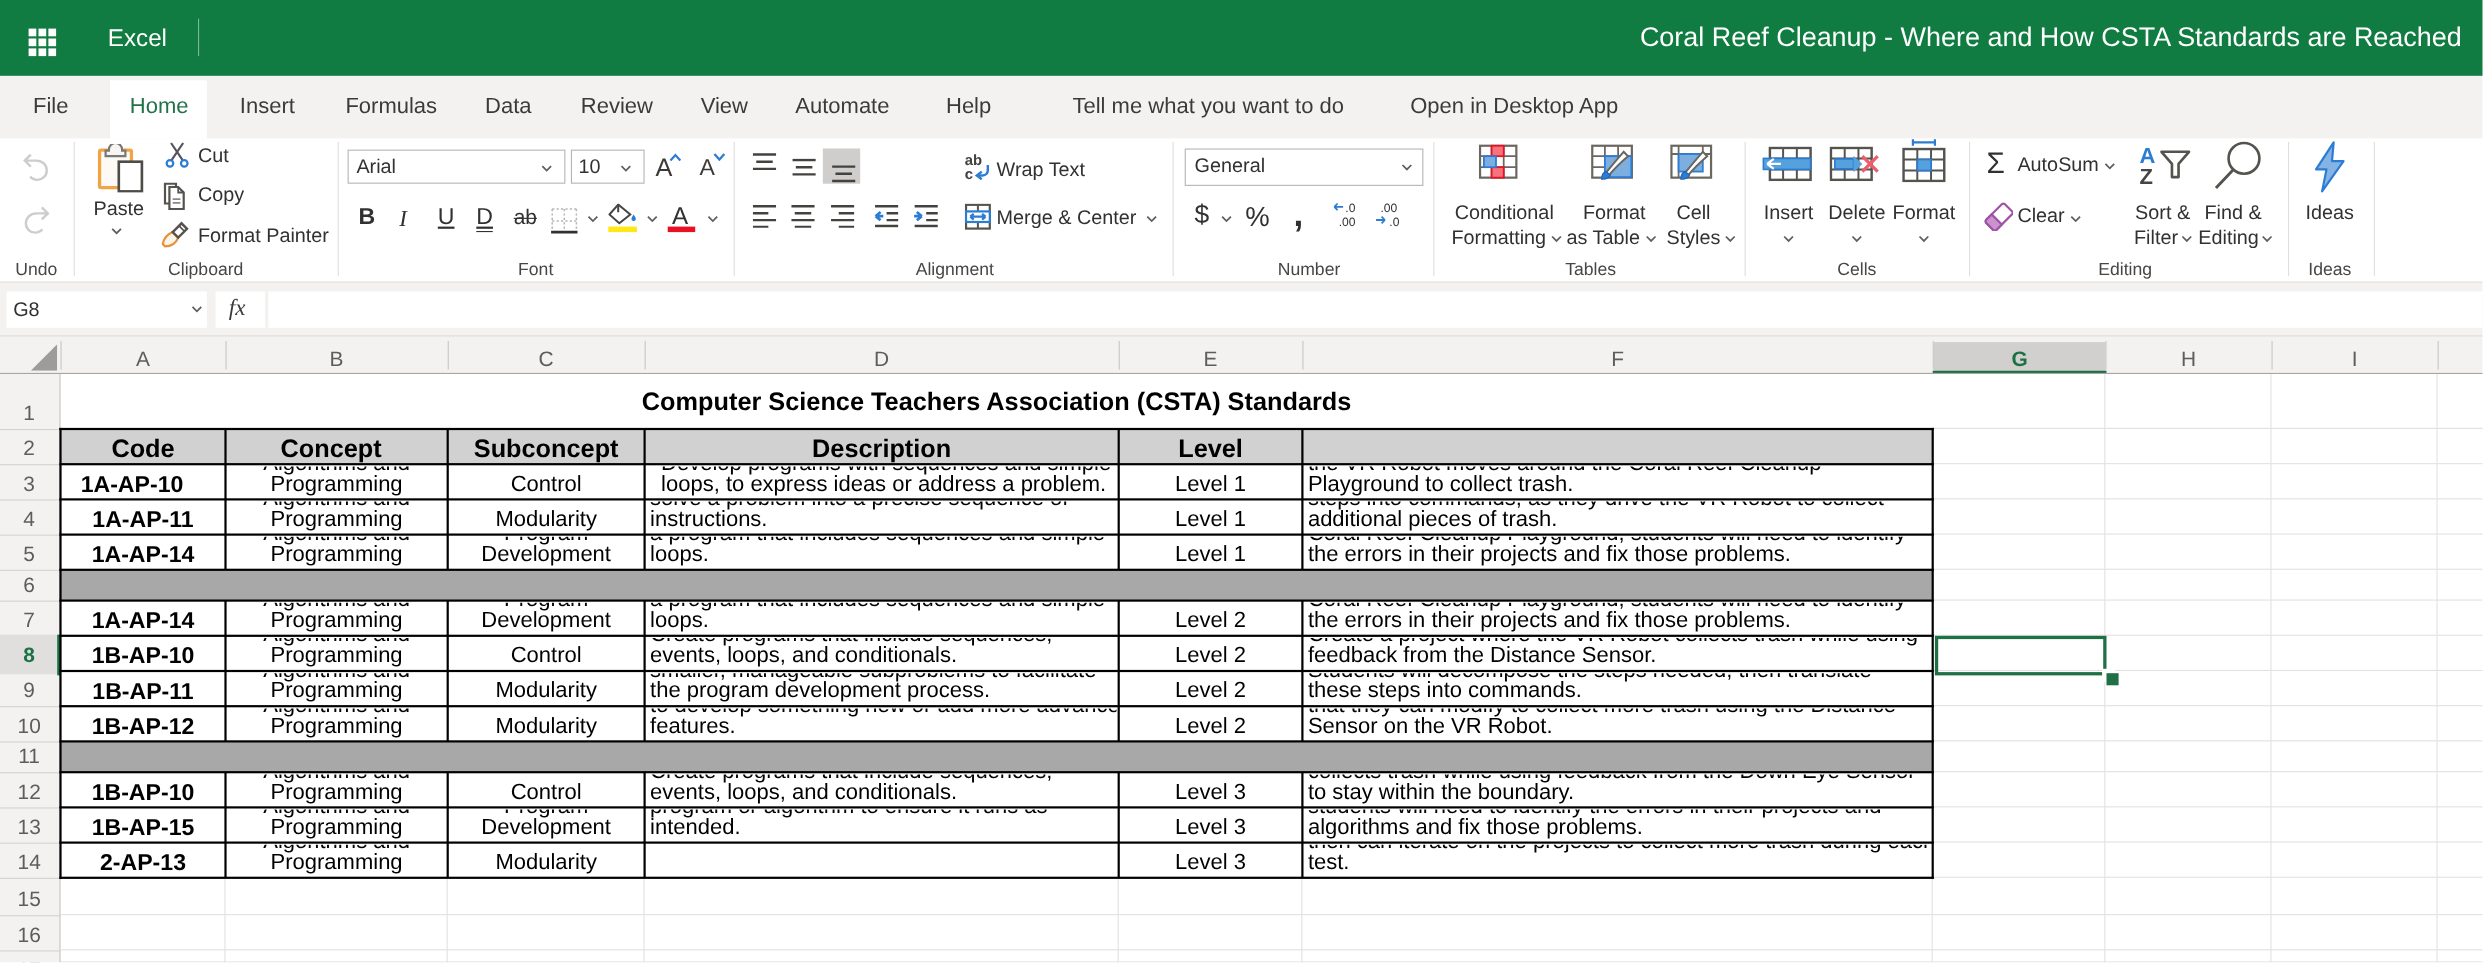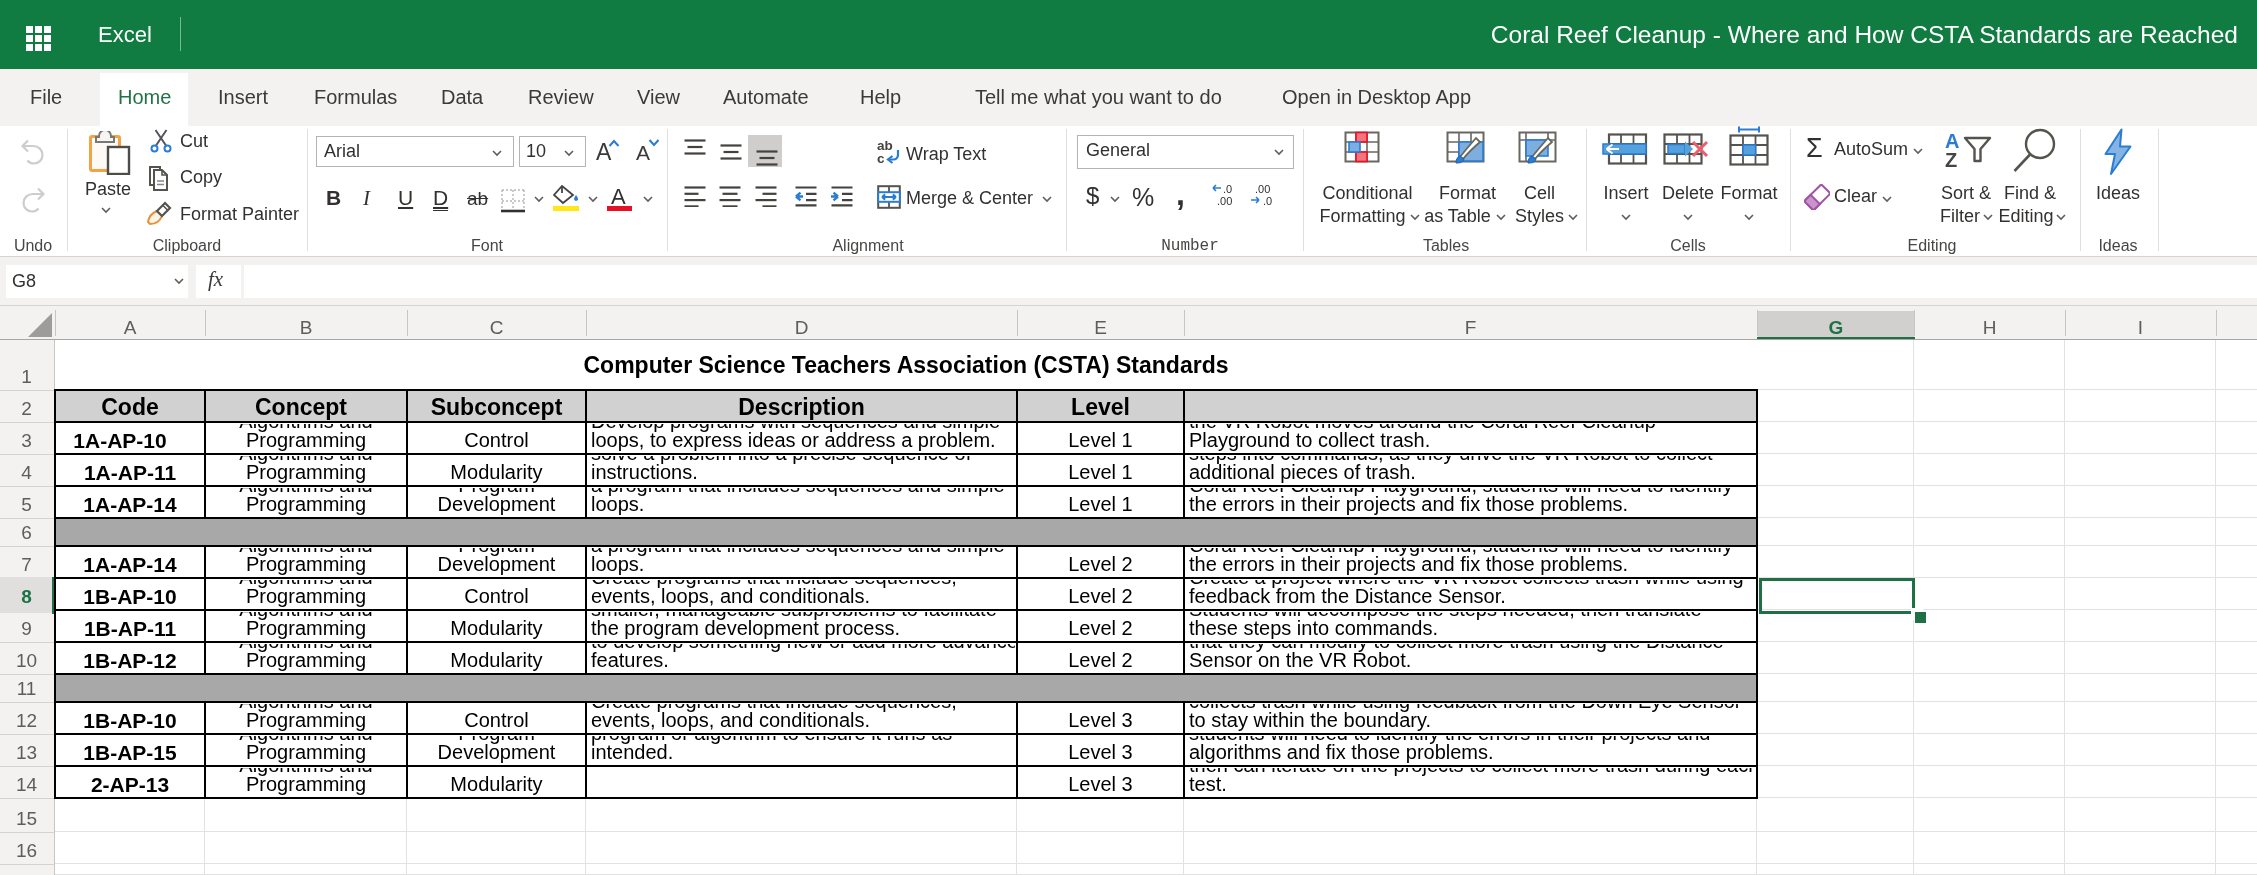--- a/index.html
+++ b/index.html
@@ -202,21 +202,21 @@
 <svg class="a" style="left:1211px;top:183px" width="32" height="24" viewBox="0 0 32 24">
 <text x="12" y="10" font-size="11" fill="#323130" font-family="Liberation Sans">.0</text>
 <text x="6" y="22" font-size="11" fill="#323130" font-family="Liberation Sans">.00</text>
 <path d="M10 5 h-8 M2 5 l3 -3 M2 5 l3 3" stroke="#2b7cd3" stroke-width="1.6" fill="none"></path>
     </svg>
 <svg class="a" style="left:1249px;top:183px" width="32" height="24" viewBox="0 0 32 24">
 <text x="6" y="10" font-size="11" fill="#323130" font-family="Liberation Sans">.00</text>
 <text x="14" y="22" font-size="11" fill="#323130" font-family="Liberation Sans">.0</text>
 <path d="M2 17 h8 M10 17 l-3 -3 M10 17 l-3 3" stroke="#2b7cd3" stroke-width="1.6" fill="none"></path>
     </svg>
-<div style="position:absolute;left:1090px;top:237px;width:200px;font-size:16px;color:#484644;text-align:center;font-family:Liberation Mono, monospace;">Number</div>
+<div style="position:absolute;left:1090px;top:237px;width:200px;font-size:16px;color:#484644;text-align:center;">Number</div>
 <svg class="a" style="left:1344px;top:131px" width="36" height="32" viewBox="0 0 36 32">
 <rect x="1.5" y="1.5" width="33" height="29" fill="#fff" stroke="#69675f" stroke-width="2"></rect>
 <path d="M1.5 11 h33 M1.5 21 h33 M12 1.5 v29 M23 1.5 v29" stroke="#69675f" stroke-width="1.6"></path>
 <rect x="12" y="1.5" width="11" height="9.5" fill="#f4747e" stroke="#e81123" stroke-width="1.6"></rect>
 <rect x="12" y="21" width="11" height="9.5" fill="#f4747e" stroke="#e81123" stroke-width="1.6"></rect>
 <rect x="5" y="11" width="11" height="10" fill="#7daee0" stroke="#2b7cd3" stroke-width="1.6"></rect>
     </svg>
 <div style="position:absolute;left:1290px;top:183px;width:155px;text-align:center;font-size:18px;color:#323130;">Conditional</div>
 <div style="position:absolute;left:1290px;top:206px;width:145px;text-align:center;font-size:18px;color:#323130;">Formatting</div>
 <svg class="a" style="left:1410px;top:214px" width="10" height="7" viewBox="0 0 10 7">
@@ -461,21 +461,21 @@
 <div class="cell ctr" style="left:57px;top:424px;width:126px;height:28px;padding-bottom:2px;font-weight:bold;font-size:21px;">
       <div>1A-AP-10</div>
     </div>
 <div class="cell ctr" style="left:207px;top:424px;width:198px;height:28px;padding-bottom:2px;">
       <div>Algorithms and</div>
       <div>Programming</div>
     </div>
 <div class="cell ctr" style="left:409px;top:424px;width:175px;height:28px;padding-bottom:2px;">
       <div>Control</div>
     </div>
-<div class="cell lft" style="left:588px;top:424px;width:427px;height:28px;padding-bottom:2px;padding-left:3px;padding-right:2px;">
+<div class="cell lft" style="left:588px;top:424px;width:427px;height:28px;padding-bottom:2px;padding-left:13px;padding-right:2px;">
       <div>Develop programs with sequences and simple</div>
       <div>loops, to express ideas or address a problem.</div>
     </div>
 <div class="cell ctr" style="left:1019px;top:424px;width:163px;height:28px;padding-bottom:2px;">
       <div>Level 1</div>
     </div>
 <div class="cell lft" style="left:1186px;top:424px;width:569px;height:28px;padding-bottom:2px;padding-left:3px;padding-right:2px;">
       <div>the VR Robot moves around the Coral Reef Cleanup</div>
       <div>Playground to collect trash.</div>
     </div>

